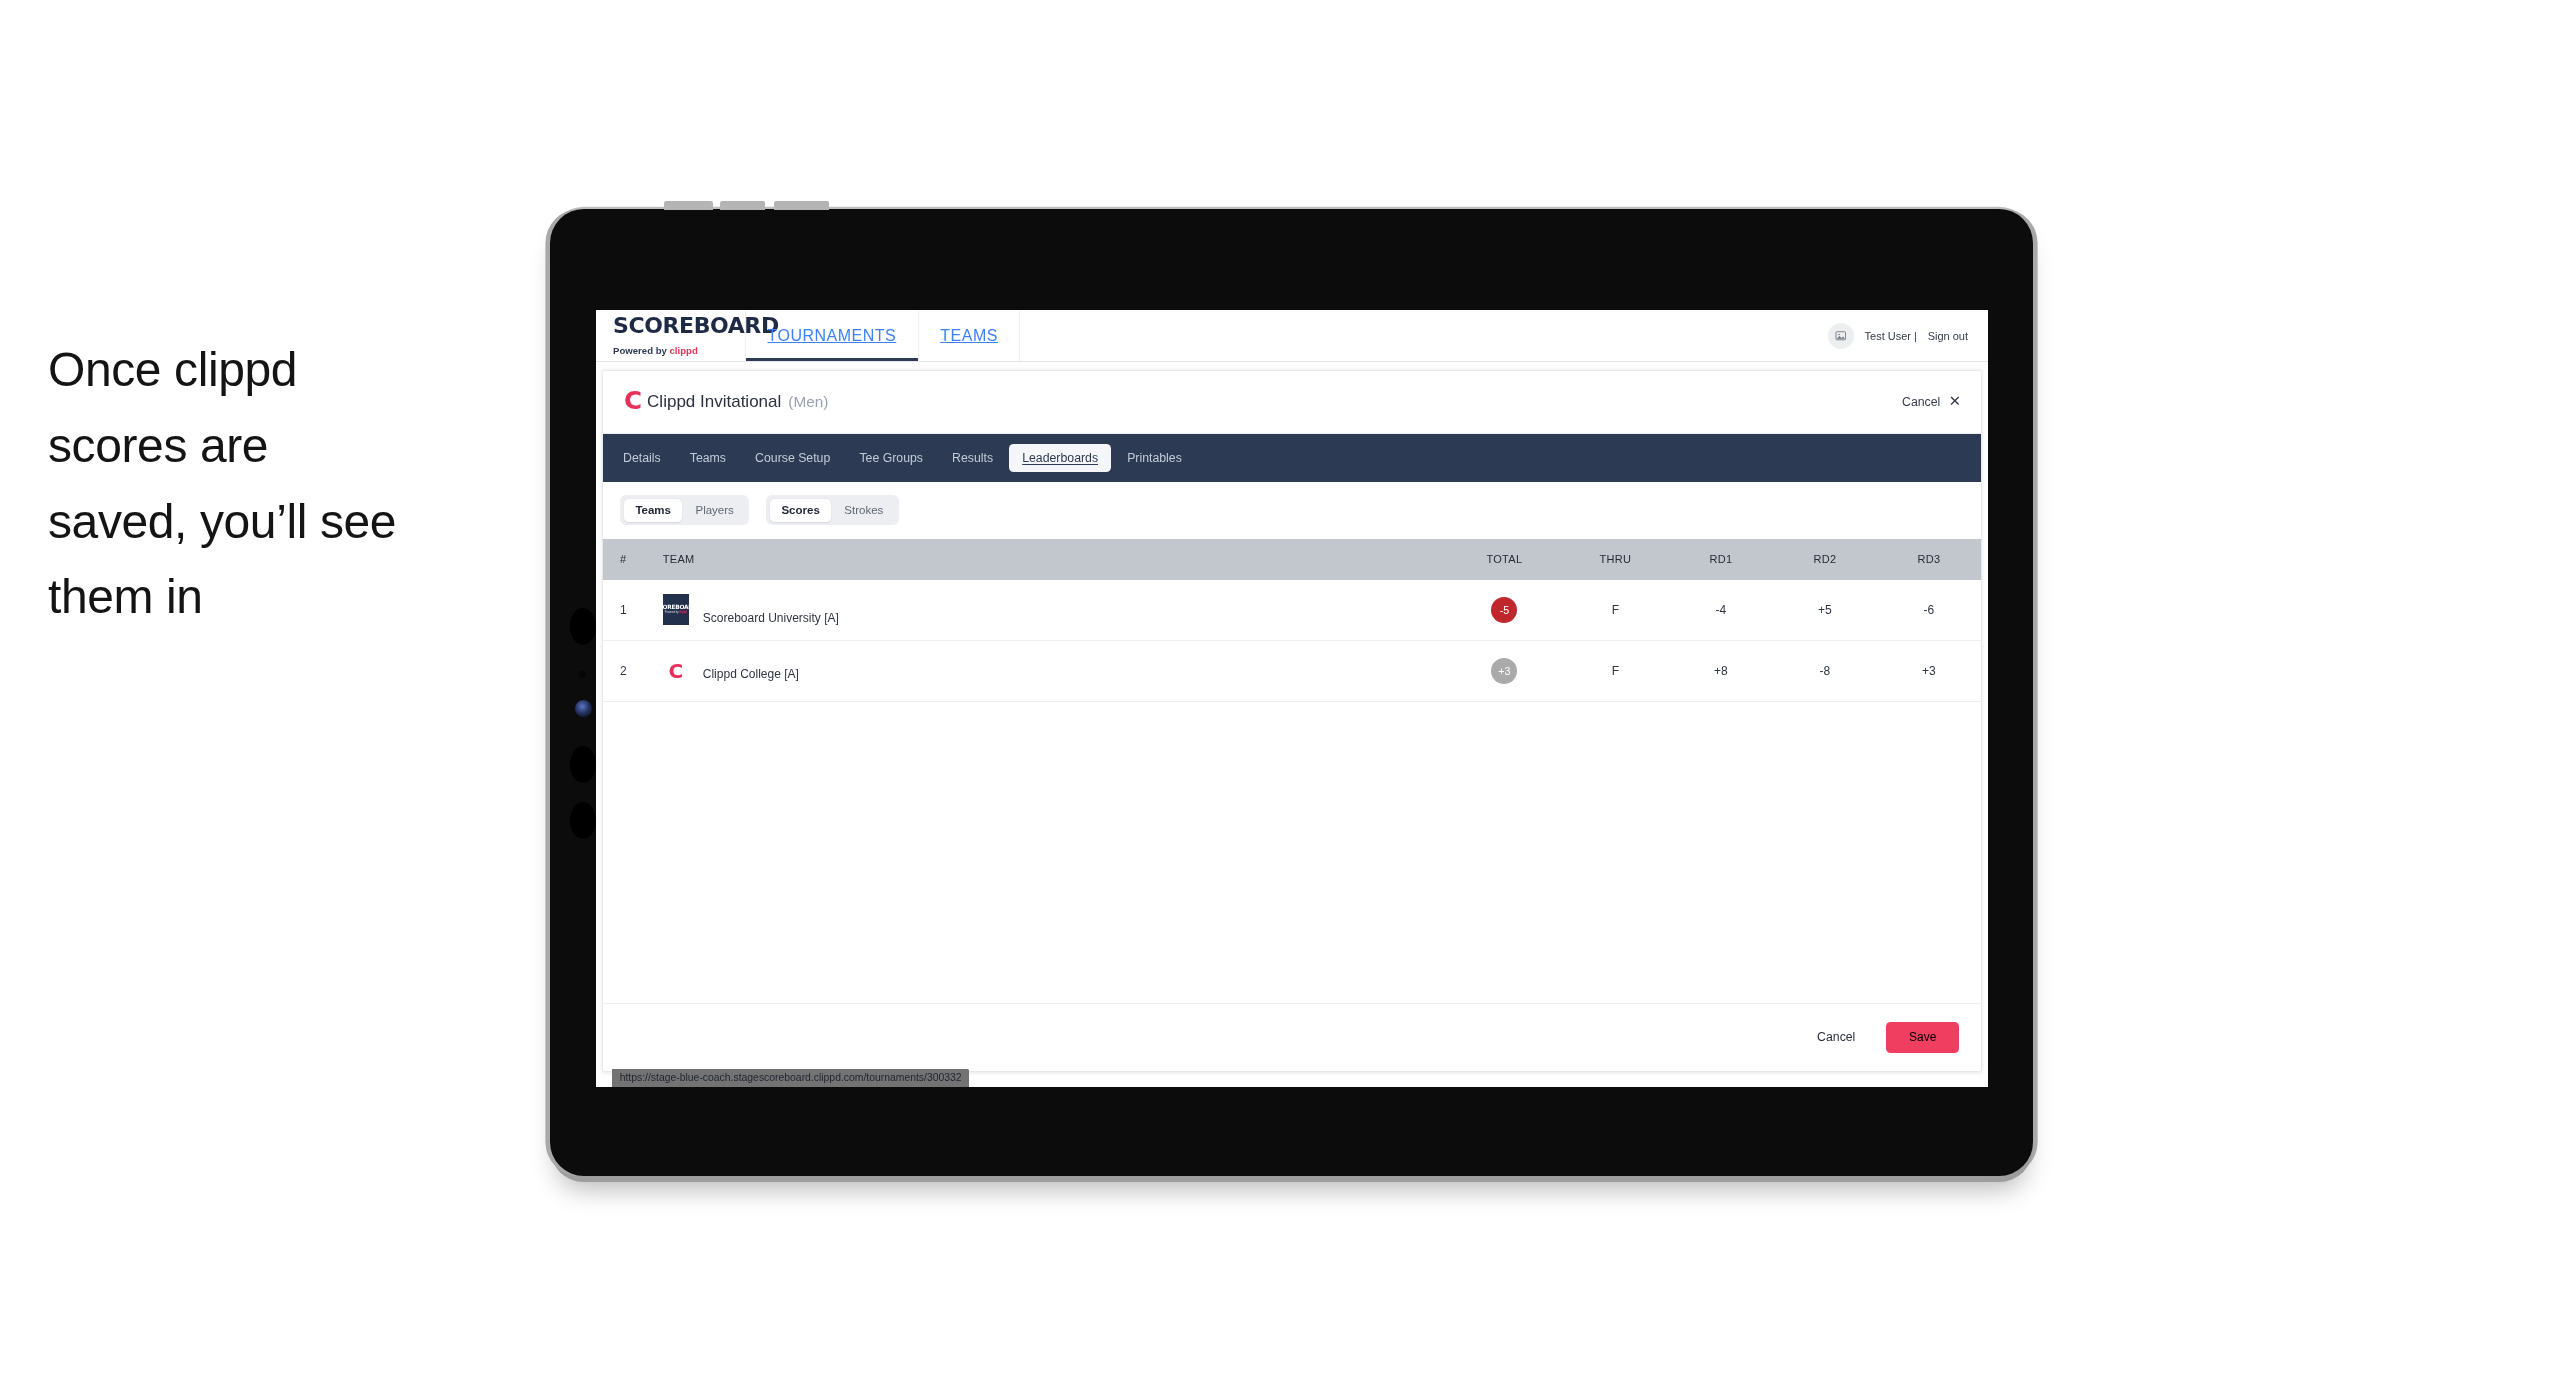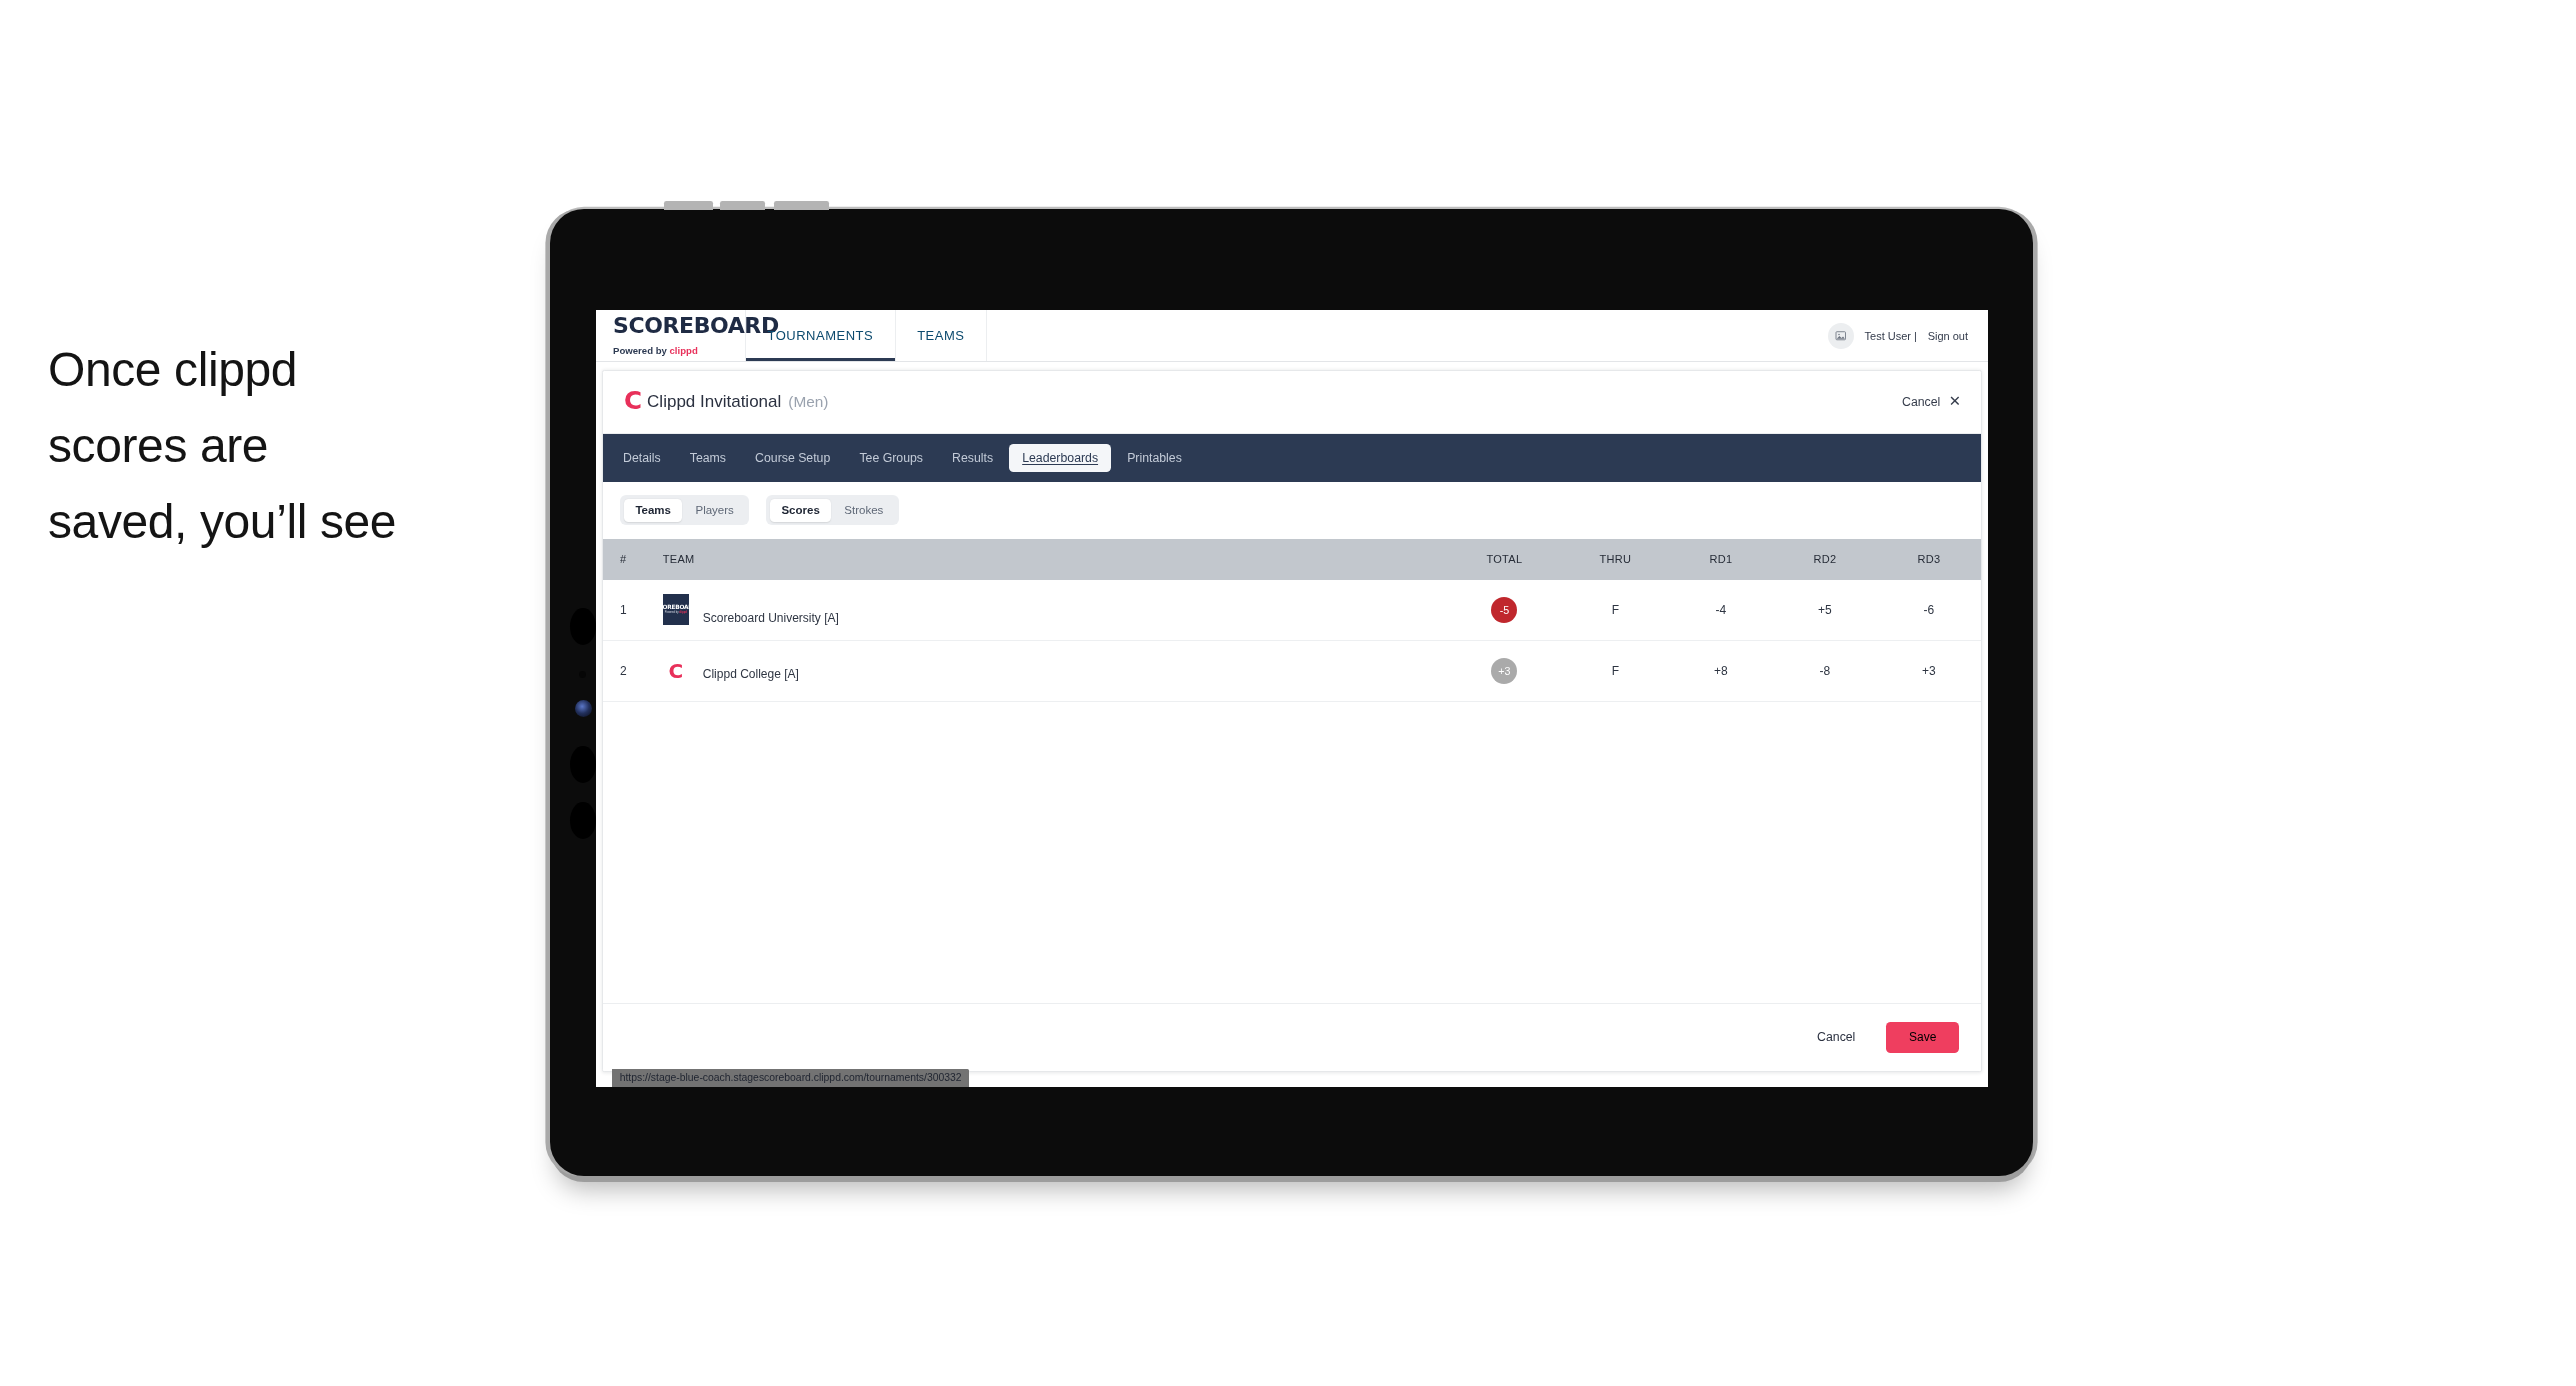--- a/index.html
+++ b/index.html
@@ -106,25 +106,26 @@
     font-size: 9.6px;
     font-weight: 700;
     color: #2d3a52;
     line-height: 1;
   }
   #logo-sub .brand { color: #e8305a; }
   .topnav-tab {
     display: flex;
     align-items: center;
     padding: 0 21.5px;
-    font-size: 13px;
+    font-size: 16px;
     letter-spacing: 0.5px;
-    color: #0c4a6e;
+    color: #3b82f6;
     border-right: 0.8px solid #eceef0;
     cursor: pointer;
+    text-decoration: underline;
   }
   .topnav-tab.active {
     box-shadow: inset 0 -3.1px 0 0 #2c3a53;
     font-weight: 400;
   }
   #appbar-spacer { flex: 1; }
   #user-area {
     display: flex;
     align-items: center;
     gap: 10.7px;
@@ -341,20 +342,21 @@
     margin-top: 6px;
   }
 </style>
 </head>
 <body>
 
 <div id="caption">
   <div>Once clippd</div>
   <div>scores are</div>
   <div>saved, you’ll see</div>
+  <div>them in</div>
 </div>
 
 <div id="tablet">
 
   <div class="top-btn tb1"></div>
   <div class="top-btn tb2"></div>
   <div class="top-btn tb3"></div>
 
   <div class="bezel-dot bd-speaker-1"></div>
   <div class="bezel-dot bd-mic"></div>

